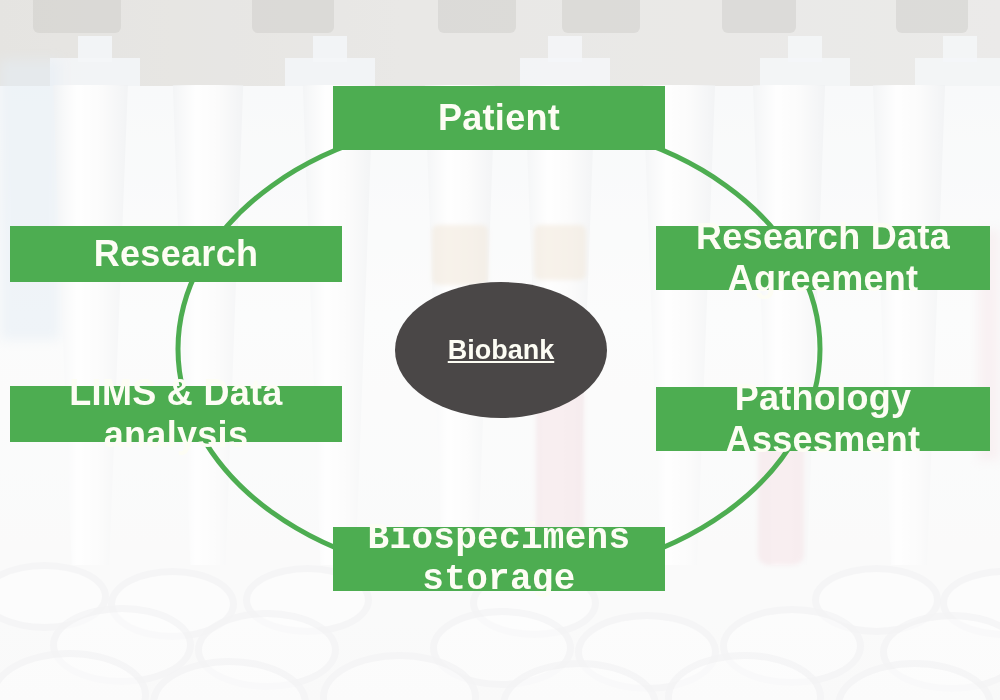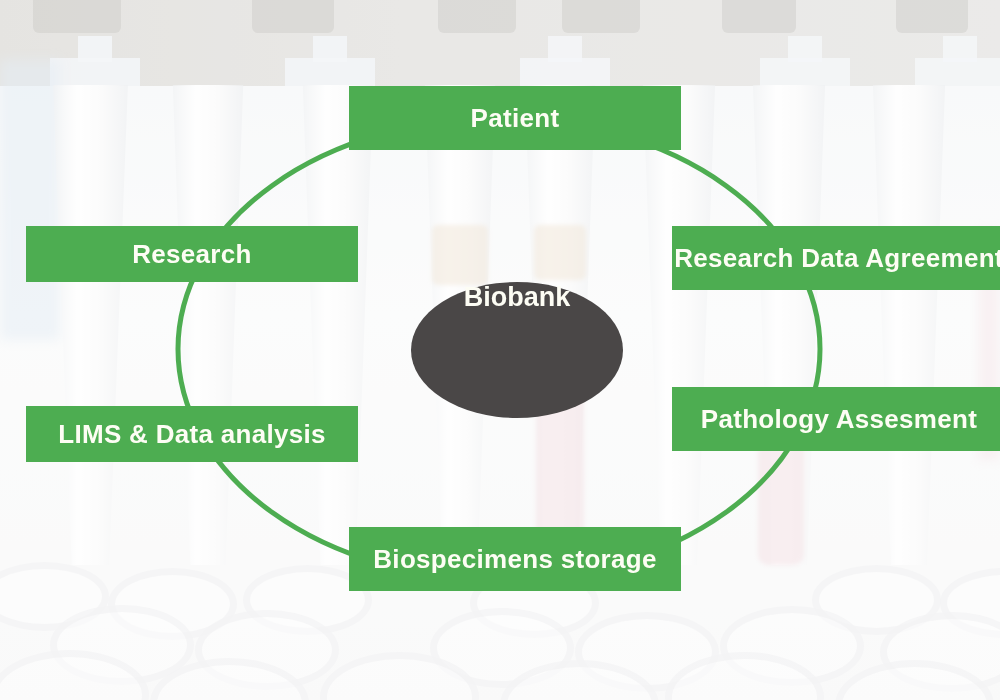--- a/index.html
+++ b/index.html
@@ -23,33 +23,33 @@
   .liquid-tan{background:rgba(228,208,180,.55);border-radius:6px;filter:blur(2px);}
   .liquid-pink{background:rgba(233,200,206,.6);border-radius:10px;filter:blur(2px);}
   .tint-pink-edge{right:0;top:230px;width:22px;height:230px;background:rgba(238,214,218,.6);filter:blur(5px);}
   .well{border:7px solid rgba(224,224,227,.55);background:rgba(252,252,252,.5);border-radius:50%;}
   .fade-overlay{inset:0;background:rgba(255,255,255,.5);}
   
   .ring-svg{position:absolute;left:0;top:0;z-index:1;}
   .node{
     position:absolute;z-index:2;display:flex;align-items:center;justify-content:center;
     background:var(--node-green,#4dad51);color:var(--text,#fdfdf4);
-    font-weight:bold;font-size:26px;letter-spacing:.3px;text-align:center;margin-left:16px;
+    font-weight:bold;font-size:36px;letter-spacing:.3px;text-align:center;
   }
   .pos-patient{left:333px;top:86px;width:332px;height:64px;}
   .pos-research{left:10px;top:226px;width:332px;height:56px;}
   .pos-research-pact-agreement{left:656px;top:226px;width:334px;height:64px;}
-  .pos-lims-data-analysis{left:10px;top:406px;width:332px;height:56px;justify-content:center;}
+  .pos-lims-data-analysis{left:10px;top:386px;width:332px;height:56px;justify-content:center;}
   .pos-pathology-assesment{left:656px;top:387px;width:334px;height:64px;}
-  .pos-biospecimens-storage{left:333px;top:527px;width:332px;height:64px;}
+  .pos-biospecimens-storage{left:333px;top:527px;width:332px;height:64px;font-family:Liberation Mono, monospace;}
   .center-node{
-    position:absolute;z-index:3;left:411px;top:282px;width:212px;height:136px;
+    position:absolute;z-index:3;left:395px;top:282px;width:212px;height:136px;
     background:var(--center-gray,#4a4747);border-radius:50%;
-    display:flex;align-items:flex-start;justify-content:center;
-    color:var(--text,#fdfdf4);font-weight:bold;font-size:27px;
+    display:flex;align-items:center;justify-content:center;
+    color:var(--text,#fdfdf4);font-weight:bold;font-size:27px;text-decoration:underline;
   }
 </style>
 </head>
 <body>
 
 <div class="bg">
   <div class="top-band"></div>
 
   <div class="cap" style="left:33px;width:88px"></div>
   <div class="cap" style="left:252px;width:82px"></div>

